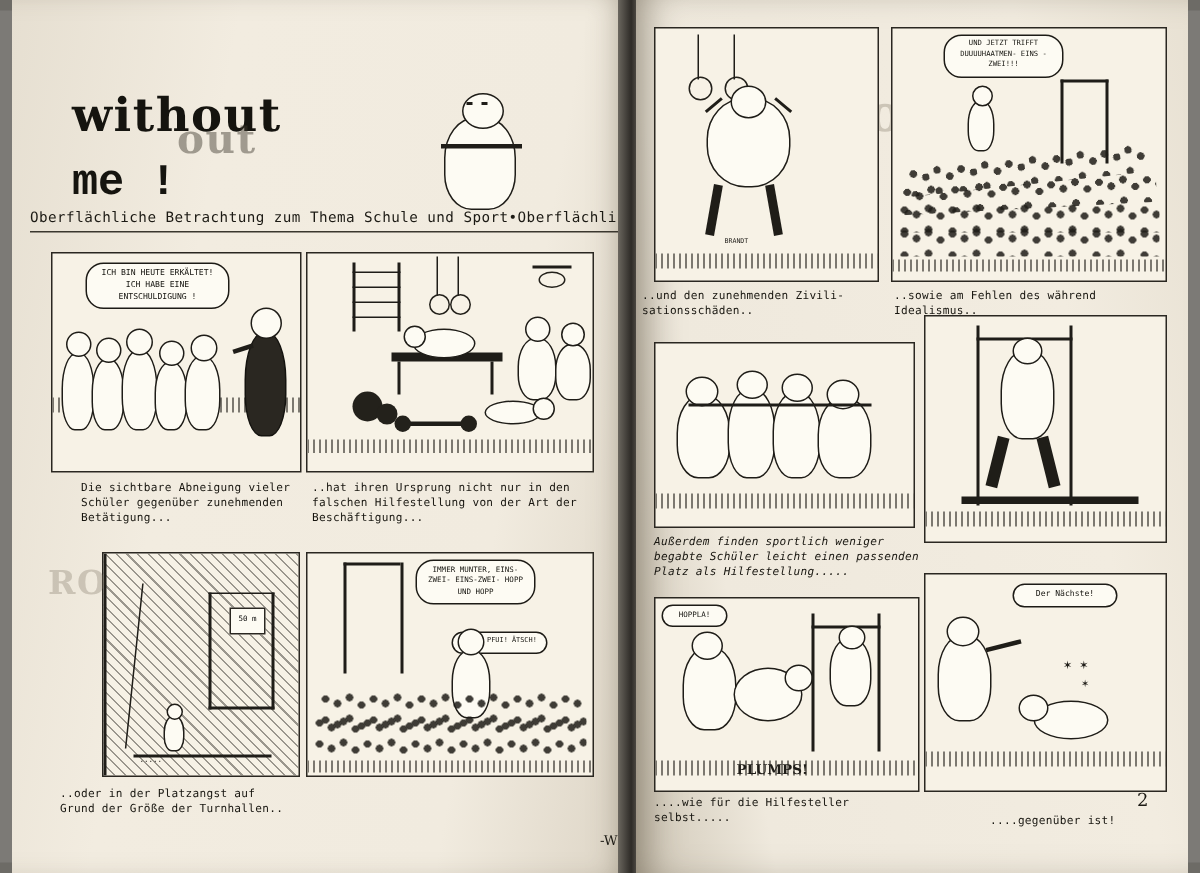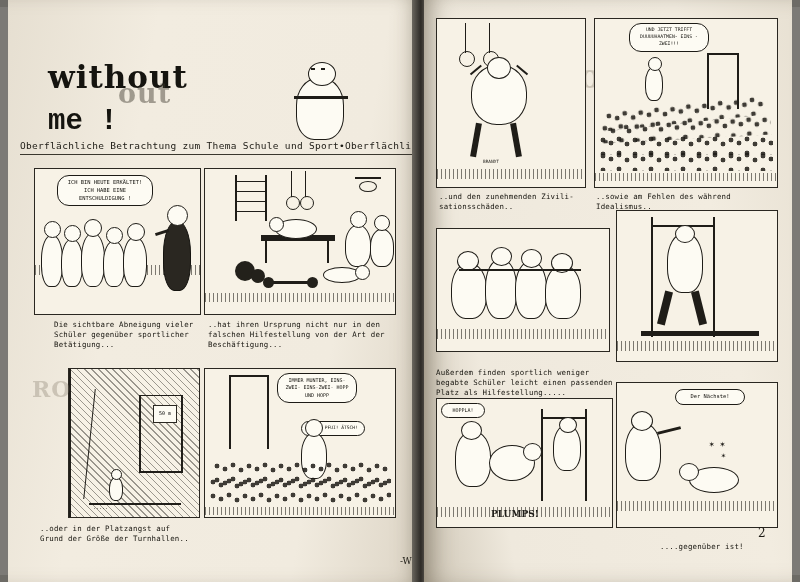--- a/index.html
+++ b/index.html
@@ -224,21 +224,21 @@
       <div class="figure" style="left:68px; top:72px; width:20px; height:44px;"></div>
       <div class="head" style="left:71px; top:58px; width:15px; height:15px;"></div>
       <div class="figure" style="left:88px; top:68px; width:22px; height:48px;"></div>
       <div class="head" style="left:92px; top:54px; width:16px; height:16px;"></div>
 
       <div class="figure" style="left:128px; top:52px; width:26px; height:68px; background:#2a2721; border-color:#14130f;"></div>
       <div class="head" style="left:132px; top:36px; width:19px; height:19px;"></div>
       <div class="ink" style="left:120px; top:62px; width:14px; height:2.5px; transform:rotate(-18deg);"></div>
     </div>
     <div class="cap" style="left:46px; top:320px; width:165px; white-space:pre-line;">Die sichtbare Abneigung vieler
-Schüler gegenüber sportlicher
+Schüler gegenüber zunehmenden
 Betätigung...</div>
 
     <div class="panel" style="left:196px; top:168px; width:190px; height:145px;">
 
       <div class="ink" style="left:30px; top:6px; width:1.6px; height:46px;"></div>
       <div class="ink" style="left:60px; top:6px; width:1.6px; height:46px;"></div>
       <div class="ink" style="left:30px; top:12px; width:32px; height:1.4px;"></div>
       <div class="ink" style="left:30px; top:22px; width:32px; height:1.4px;"></div>
       <div class="ink" style="left:30px; top:32px; width:32px; height:1.4px;"></div>
       <div class="ink" style="left:30px; top:42px; width:32px; height:1.4px;"></div>
@@ -336,21 +336,21 @@
 
       <div class="figure" style="left:34px; top:46px; width:54px; height:58px; border-radius:46%;"></div>
       <div class="head" style="left:50px; top:38px; width:22px; height:20px;"></div>
       <div class="ink" style="left:32px; top:50px; width:14px; height:2.4px; transform:rotate(-40deg);"></div>
       <div class="ink" style="left:78px; top:50px; width:14px; height:2.4px; transform:rotate(40deg);"></div>
       <div class="ink" style="left:36px; top:104px; width:6px; height:34px; transform:rotate(10deg);"></div>
       <div class="ink" style="left:76px; top:104px; width:6px; height:34px; transform:rotate(-10deg);"></div>
       <div class="hatch" style="left:0; top:150px; width:148px; height:10px;"></div>
       <div style="position:absolute; left:46px; top:140px; font-size:4.4px; color:#1f1d18;">BRANDT</div>
     </div>
-    <div class="cap" style="left:15px; top:192px; width:150px; white-space:pre-line;">..und den zunehmenden Zivili-
+    <div class="cap" style="left:4px; top:192px; width:150px; white-space:pre-line;">..und den zunehmenden Zivili-
 sationsschäden..</div>
 
     <div class="panel" style="left:170px; top:18px; width:182px; height:168px;">
       <div class="bubble" style="left:34px; top:4px; width:70px; font-size:4.8px;">UND JETZT TRIFFT
 DUUUUHAATMEN-
 EINS - ZWEI!!!</div>
 
       <div class="figure" style="left:50px; top:48px; width:16px; height:32px;"></div>
       <div class="head" style="left:53px; top:38px; width:12px; height:12px;"></div>
 
@@ -373,21 +373,21 @@
       <div class="head" style="left:20px; top:22px; width:20px; height:18px;"></div>
       <div class="figure" style="left:48px; top:30px; width:30px; height:58px;"></div>
       <div class="head" style="left:54px; top:18px; width:19px; height:17px;"></div>
       <div class="figure" style="left:78px; top:32px; width:30px; height:56px;"></div>
       <div class="head" style="left:84px; top:20px; width:19px; height:17px;"></div>
       <div class="figure" style="left:108px; top:36px; width:34px; height:52px;"></div>
       <div class="head" style="left:114px; top:24px; width:20px; height:18px;"></div>
       <div class="ink" style="left:22px; top:40px; width:122px; height:2.4px;"></div>
       <div class="hatch" style="left:0; top:100px; width:172px; height:10px;"></div>
     </div>
-    <div class="cap" style="left:12px; top:368px; width:190px; white-space:pre-line;">Außerdem finden sportlich weniger
+    <div class="cap" style="left:12px; top:356px; width:190px; white-space:pre-line;font-style:italic;">Außerdem finden sportlich weniger
 begabte Schüler leicht einen passenden
 Platz als Hilfestellung.....</div>
 
     <div class="panel" style="left:192px; top:210px; width:160px; height:150px;">
 
       <div class="ink" style="left:34px; top:6px; width:2.4px; height:120px;"></div>
       <div class="ink" style="left:96px; top:6px; width:2.4px; height:120px;"></div>
       <div class="ink" style="left:34px; top:14px; width:64px; height:2.4px;"></div>
 
       <div class="figure" style="left:50px; top:22px; width:34px; height:58px;"></div>
@@ -408,20 +408,22 @@
       <div class="head" style="left:86px; top:44px; width:17px; height:16px;"></div>
 
       <div class="ink" style="left:104px; top:10px; width:2.4px; height:92px;"></div>
       <div class="ink" style="left:148px; top:10px; width:2.4px; height:92px;"></div>
       <div class="ink" style="left:104px; top:18px; width:46px; height:2.4px;"></div>
       <div class="figure" style="left:116px; top:26px; width:26px; height:44px;"></div>
       <div class="head" style="left:122px; top:18px; width:16px; height:14px;"></div>
       <div class="hatch" style="left:0; top:108px; width:175px; height:10px;"></div>
       <div style="position:absolute; left:54px; top:110px; font-size:9px; font-weight:bold; font-family:'DejaVu Serif',serif; color:#1f1d18;">PLUMPS!</div>
     </div>
+    <div class="cap" style="left:12px; top:530px; width:160px; white-space:pre-line;">....wie für die Hilfesteller
+selbst.....</div>
 
     <div class="panel" style="left:192px; top:382px; width:160px; height:144px;">
       <div class="bubble" style="left:58px; top:6px; width:60px; font-size:5.4px; border-radius:9px;">Der Nächste!</div>
 
       <div class="figure" style="left:8px; top:40px; width:34px; height:56px;"></div>
       <div class="head" style="left:14px; top:28px; width:20px; height:18px;"></div>
       <div class="ink" style="left:40px; top:46px; width:24px; height:2.6px; transform:rotate(-14deg);"></div>
 
       <div style="position:absolute; left:92px; top:56px; font-size:9px; color:#1f1d18;">✶ ✶</div>
       <div style="position:absolute; left:104px; top:68px; font-size:8px; color:#1f1d18;">✶</div>

